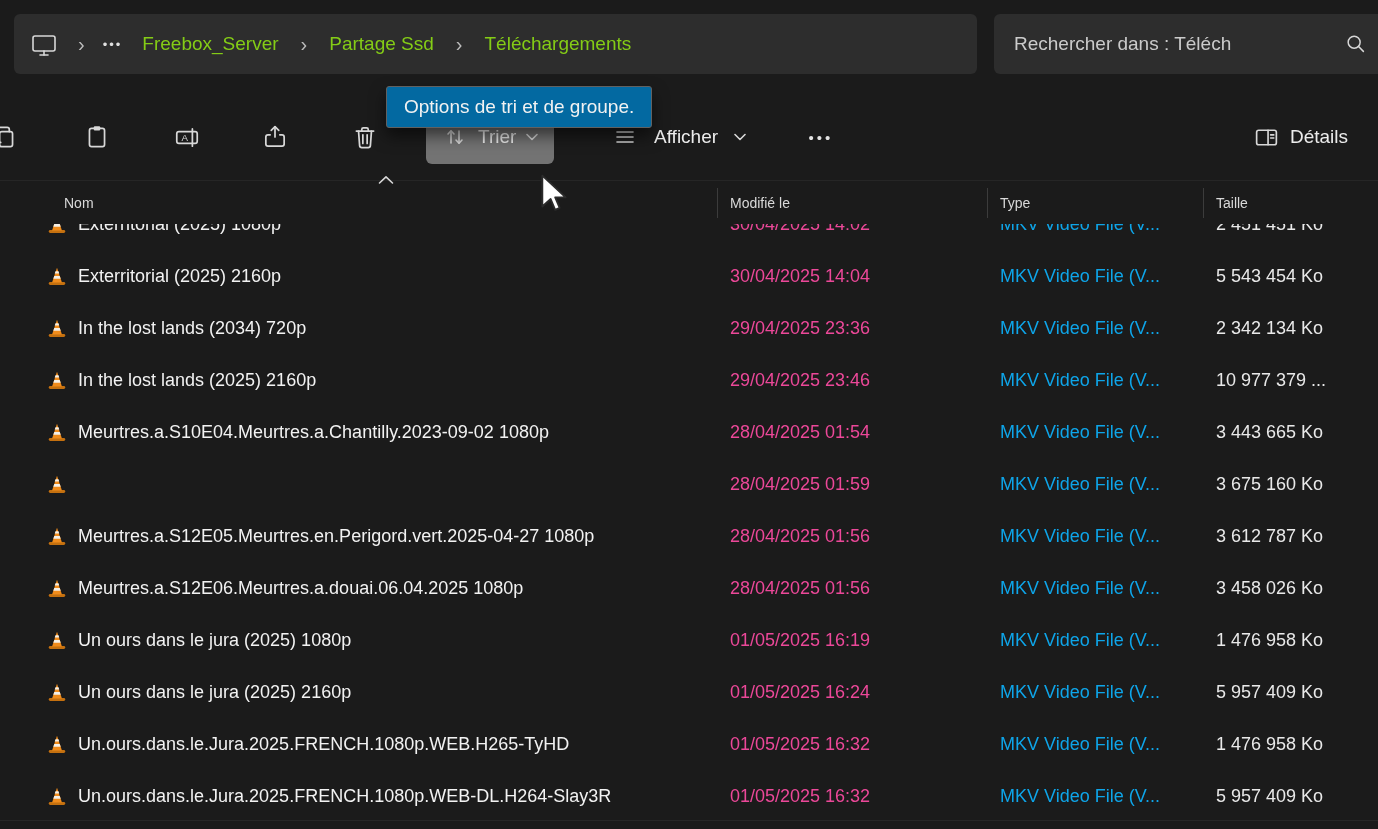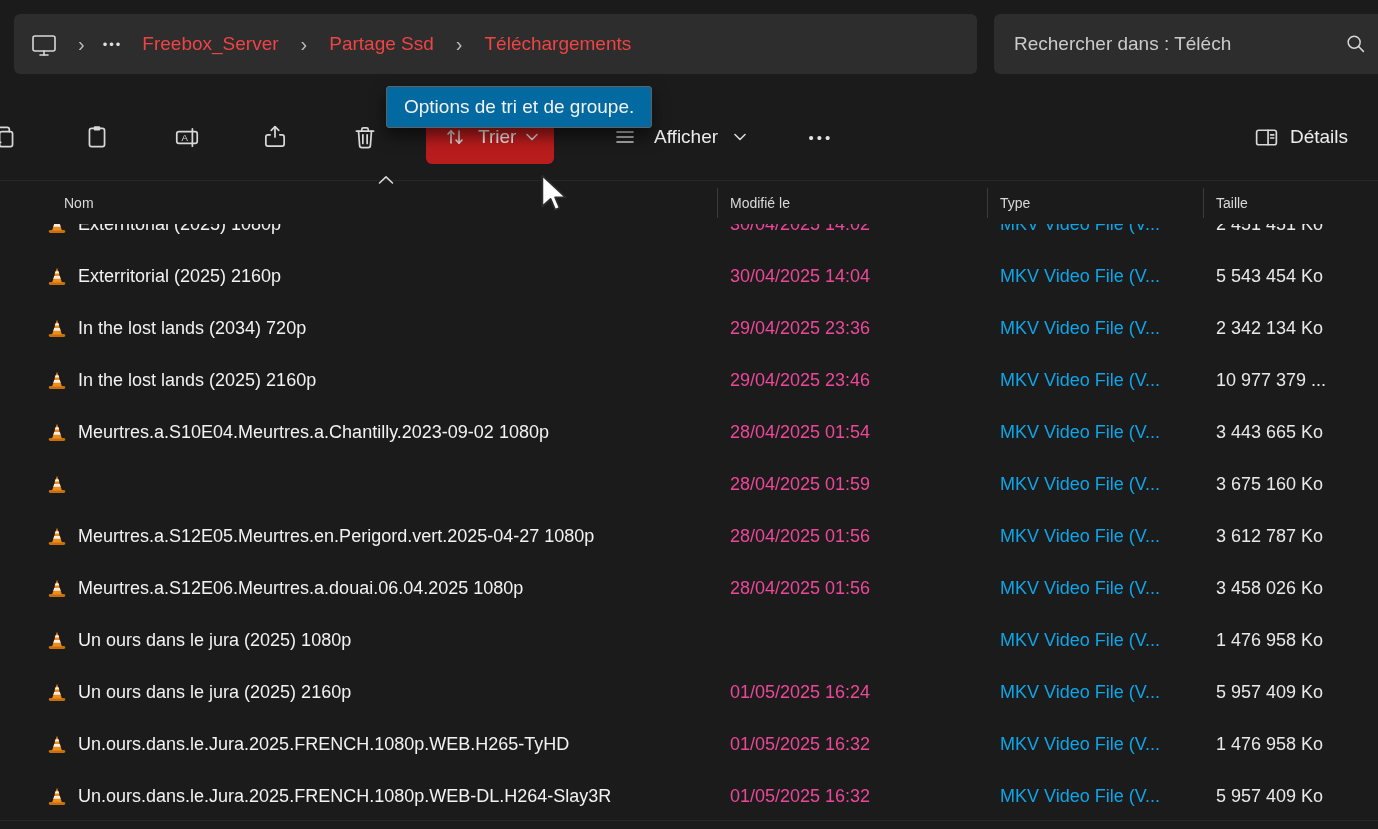--- a/index.html
+++ b/index.html
@@ -14,21 +14,21 @@
 
   
   .crumb-bar{
     position:absolute;left:14px;top:14px;width:963px;height:60px;
     background:#2d2d2d;border-radius:6px;
     display:flex;align-items:center;padding:0 16px;box-sizing:border-box;
     font-size:19px;
   }
   .crumb-chev{color:#bdbdbd;font-size:20px;padding:0 10px;cursor:default;}
   .crumb-dots{color:#e0e0e0;font-size:13px;letter-spacing:2px;padding:0 8px;}
-  .crumb{color:#ef4444;padding:0 12px;white-space:nowrap;cursor:default;text-align:center;}
+  .crumb{color:#84cc16;padding:0 12px;white-space:nowrap;cursor:default;text-align:center;}
   .search-bar{
     position:absolute;left:994px;top:14px;width:392px;height:60px;
     background:#2d2d2d;border-radius:6px;
     display:flex;align-items:center;gap:10px;padding:0 18px;box-sizing:border-box;
   }
   .search-bar input{
     flex:1;min-width:0;background:transparent;border:none;outline:none;
     color:#cbcbcb;font-size:19px;font-family:inherit;
   }
 
@@ -37,21 +37,21 @@
   .tool-btn{
     position:absolute;top:50%;transform:translateY(-50%);
     width:46px;height:46px;border-radius:6px;
     display:flex;align-items:center;justify-content:center;cursor:default;
   }
   .wide-btn{
     position:absolute;top:8px;height:54px;border-radius:6px;
     display:flex;align-items:center;gap:10px;padding:0 16px;box-sizing:border-box;
     font-size:19px;color:#ececec;cursor:default;
   }
-  .wide-btn.hovered{background:#b91c1c;}
+  .wide-btn.hovered{background:#737373;}
   .more-dots{font-size:15px;letter-spacing:3px;color:#e3e3e3;}
 
   
   .tooltip{
     position:absolute;left:386px;top:86px;z-index:40;
     background:#0369a1;border:1px solid #616161;border-radius:3px;
     padding:9px 17px;font-size:19px;color:#f2f2f2;white-space:nowrap;
     box-shadow:0 8px 16px rgba(0,0,0,.55);
   }
 
@@ -361,20 +361,21 @@
   <div class="row">
     <span class="cell c-icon">
       <svg width="22" height="22" viewBox="0 0 24 24">
         <rect x="3" y="18.6" width="18" height="3.2" rx="1.6" fill="#c4700f"></rect>
         <path d="M12 3 L17.4 19 H6.6 Z" fill="#f08c1c"></path>
         <path d="M10.35 6.9 h3.3 l0.85 2.5 H9.5 Z" fill="#f4f0e8"></path>
         <path d="M9.0 11.9 h6.0 l1.0 3.0 H8.0 Z" fill="#f4f0e8"></path>
       </svg>
     </span>
     <span class="cell c-name">Un ours dans le jura (2025) 1080p</span>
+    <span class="cell c-mod">01/05/2025 16:19</span>
     <span class="cell c-type">MKV Video File (V...</span>
     <span class="cell c-size">1 476 958 Ko</span>
   </div>
 
   <div class="row">
     <span class="cell c-icon">
       <svg width="22" height="22" viewBox="0 0 24 24">
         <rect x="3" y="18.6" width="18" height="3.2" rx="1.6" fill="#c4700f"></rect>
         <path d="M12 3 L17.4 19 H6.6 Z" fill="#f08c1c"></path>
         <path d="M10.35 6.9 h3.3 l0.85 2.5 H9.5 Z" fill="#f4f0e8"></path>

